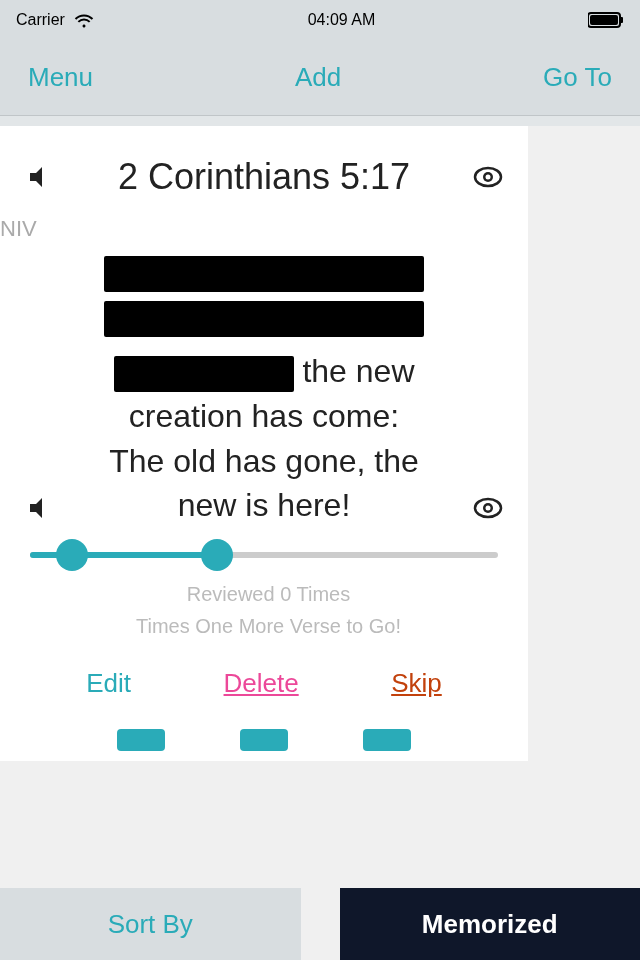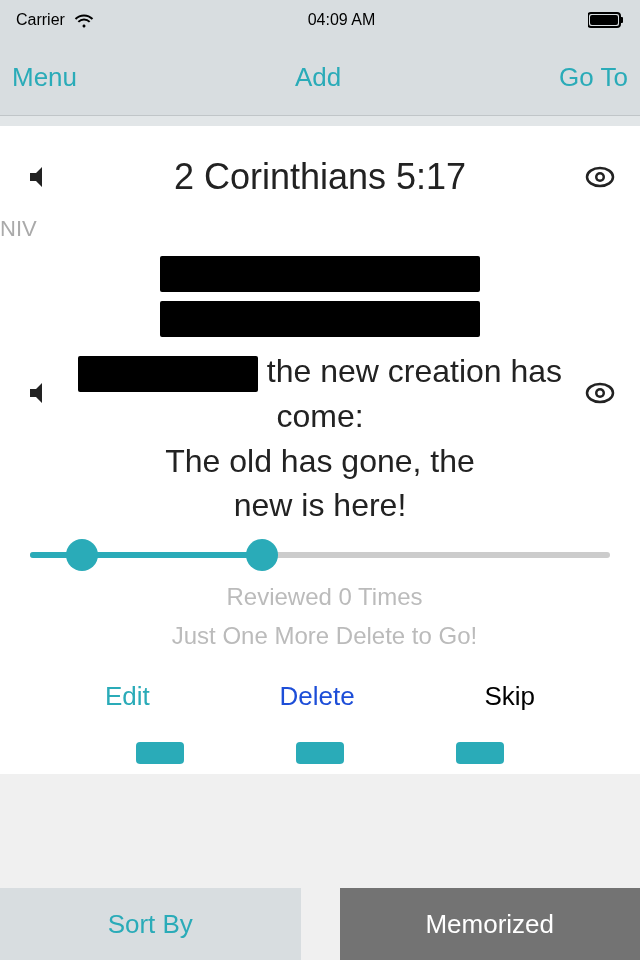--- a/index.html
+++ b/index.html
@@ -33,21 +33,21 @@
     }
 
     
     .nav-bar {
       width: 640px;
       height: 76px;
       background: #d8dde0;
       display: flex;
       align-items: center;
       justify-content: space-between;
-      padding: 0 12px;
+      padding: 0 28px;
       border-bottom: 1px solid #c0c5c8;
       gap: 24px;
     }
     .nav-btn {
       font-size: 26px;
       color: #2aabb8;
       background: none;
       border: none;
       cursor: pointer;
       font-weight: 400;
@@ -56,21 +56,21 @@
     
     .divider {
       width: 640px;
       height: 10px;
       background: #e2e6e8;
     }
 
     
     .main-content {
       background: #fff;
-      width: 640px;
+      width: 528px;
       padding: 20px 0 0 0;
     }
 
     
     .verse-header {
       display: flex;
       align-items: center;
       justify-content: space-between;
       padding: 10px 20px;
     }
@@ -98,21 +98,21 @@
     .version-label {
       text-align: left;
       color: #aaa;
       font-size: 22px;
       margin: 8px 0 10px 0;
     }
 
     
     .verse-text-row {
       display: flex;
-      align-items: center;
+      align-items: flex-end;
       justify-content: space-between;
       padding: 0 20px;
     }
     .verse-text-row .icon-btn {
       margin-top: 6px;
     }
 
     
     .verse-text-block {
       flex: 1;
@@ -177,41 +177,41 @@
       border-radius: 50%;
       cursor: pointer;
     }
     .thumb-1 { left: 9%; }
     .thumb-2 { left: 40%; }
 
     
     .review-info {
       text-align: center;
       color: #bbb;
-      font-size: 24px;
+      font-size: 20px;
       line-height: 1.6;
       margin: 10px 0 16px 0;
       padding-left: 9px;
     }
 
     
     .action-btns {
       display: flex;
       justify-content: space-around;
       padding: 10px 40px 20px 40px;
     }
     .action-btn {
       font-size: 26px;
       background: none;
       border: none;
       cursor: pointer;
     }
     .btn-edit { color: #2aabb8; }
-    .btn-delete { color: #1d4ed8; }
-    .btn-skip { color: #000000; }
+    .btn-delete { color: #ec4899; text-decoration: underline; }
+    .btn-skip { color: #c2410c; text-decoration: underline; }
 
     
     .pagination-dots {
       display: flex;
       justify-content: space-around;
       padding: 10px 80px;
       margin-bottom: 4px;
     }
     .dot {
       width: 48px;
@@ -237,23 +237,23 @@
       justify-content: center;
       font-size: 26px;
       cursor: pointer;
       border: none;
     }
     .tab-sort {
       background: #d8dde0;
       color: #2aabb8;
     }
     .tab-memorized {
-      background: #737373;
+      background: #0f172a;
       color: #fff;
-      font-weight: 400;
+      font-weight: 700;
     }
   </style>
 </head>
 <body>
 
 <div class="status-bar">
   <div class="status-bar-left">
     <span>Carrier</span>
 
     <svg width="22" height="16" viewBox="0 0 22 16">
@@ -330,21 +330,21 @@
   <div class="slider-area">
     <div class="slider-track">
       <div class="slider-fill"></div>
       <div class="slider-thumb thumb-1"></div>
       <div class="slider-thumb thumb-2"></div>
     </div>
   </div>
 
   <div class="review-info">
     <div>Reviewed 0 Times</div>
-    <div>Just One More Delete to Go!</div>
+    <div>Times One More Verse to Go!</div>
   </div>
 
   <div class="action-btns">
     <button class="action-btn btn-edit">Edit</button>
     <button class="action-btn btn-delete">Delete</button>
     <button class="action-btn btn-skip">Skip</button>
   </div>
 
   <div class="pagination-dots">
     <div class="dot"></div>

